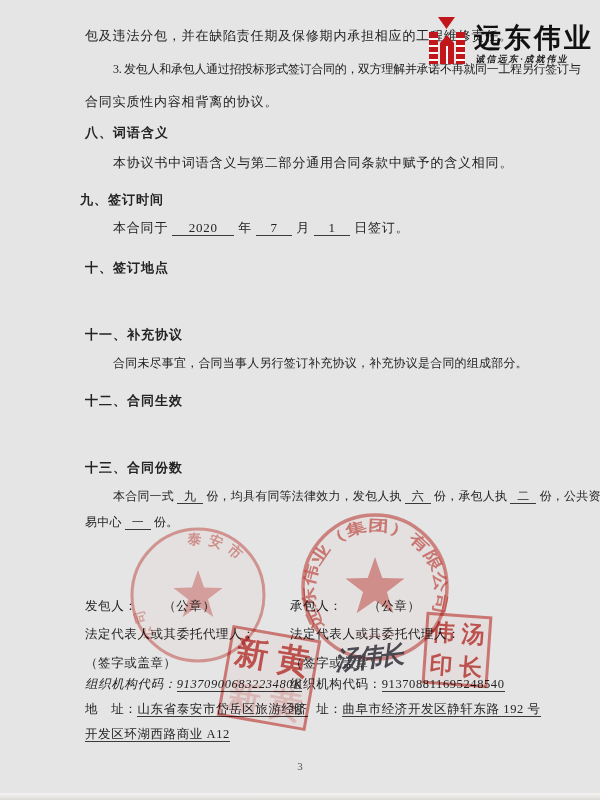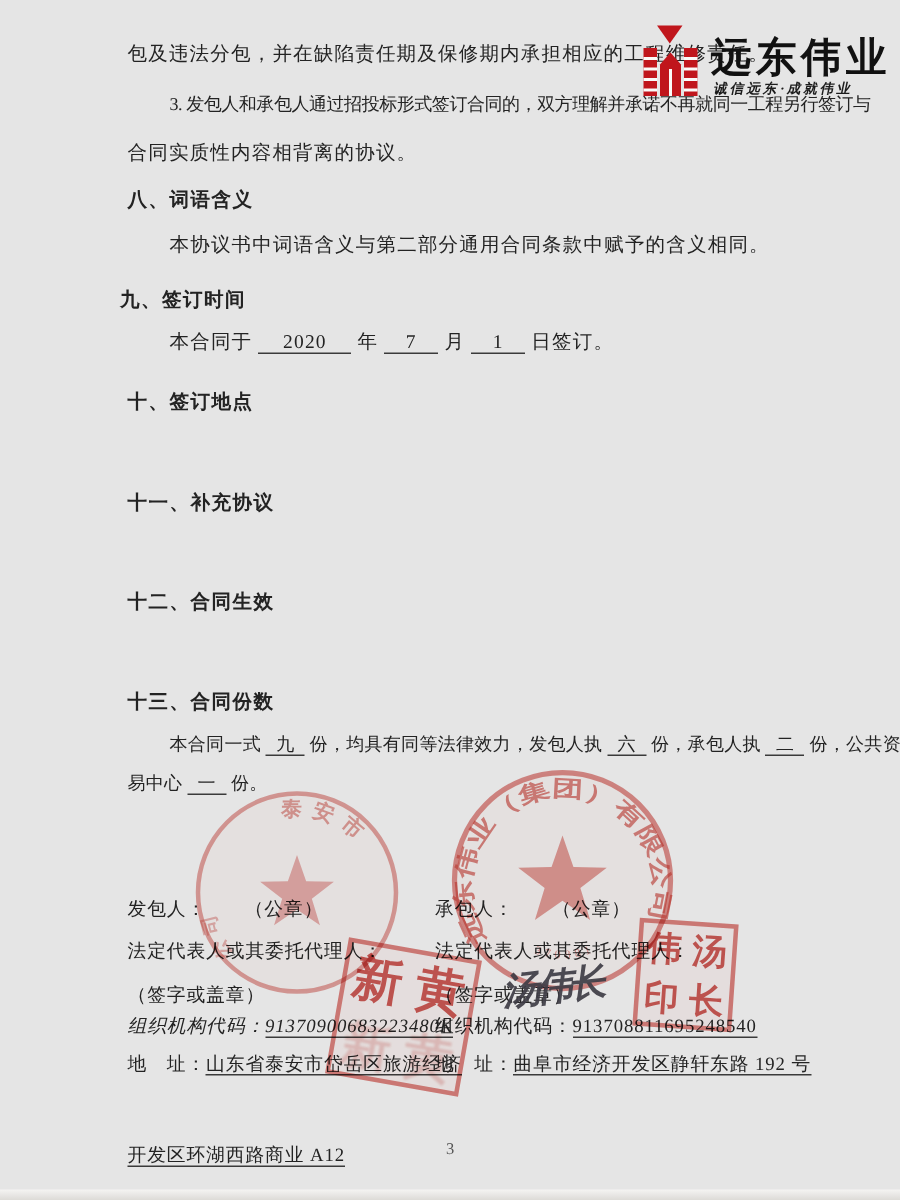--- a/index.html
+++ b/index.html
@@ -73,20 +73,21 @@
     <span>年</span>
     <span class="u" style="min-width:36px;">7</span>
     <span>月</span>
     <span class="u" style="min-width:36px;">1</span>
     <span>日签订。</span>
   </div>
 
   <div class="line h" style="left:85px;top:260px;">十、签订地点</div>
 
   <div class="line h" style="left:85px;top:327px;">十一、补充协议</div>
+  <div class="line sz12" style="left:113px;top:356px;">合同未尽事宜，合同当事人另行签订补充协议，补充协议是合同的组成部分。</div>
 
   <div class="line h" style="left:85px;top:393px;">十二、合同生效</div>
 
   <div class="line h" style="left:85px;top:460px;">十三、合同份数</div>
   <div class="line sz12" style="left:113px;top:489px;">
     <span>本合同一式</span>
     <span class="u" style="min-width:26px;">九</span>
     <span>份，均具有同等法律效力，发包人执</span>
     <span class="u" style="min-width:26px;">六</span>
     <span>份，承包人执</span>
@@ -105,21 +106,21 @@
       <span style="margin-left:22px;">（公章）</span>
     </div>
     <div style="position:absolute;top:28px;">法定代表人或其委托代理人：</div>
     <div style="position:absolute;top:57px;">（签字或盖章）</div>
     <div style="position:absolute;top:78px;white-space:nowrap;font-style:italic;">
       <span>组织机构代码：</span><span class="uv">91370900683223480K</span>
     </div>
     <div style="position:absolute;top:103px;white-space:nowrap;">
       <span>地　址：</span><span class="uv">山东省泰安市岱岳区旅游经济</span>
     </div>
-    <div style="position:absolute;top:128px;white-space:nowrap;margin-top:36px;">
+    <div style="position:absolute;top:128px;white-space:nowrap;">
       <span class="uv">开发区环湖西路商业 A12</span>
     </div>
   </div>
 
   <div style="position:absolute;left:290px;top:598px;width:295px;z-index:2;font-size:12.5px;letter-spacing:.6px;">
     <div style="position:absolute;top:0;">
       <span>承包人：</span>
       <span style="margin-left:22px;">（公章）</span>
     </div>
     <div style="position:absolute;top:28px;">法定代表人或其委托代理人：</div>

